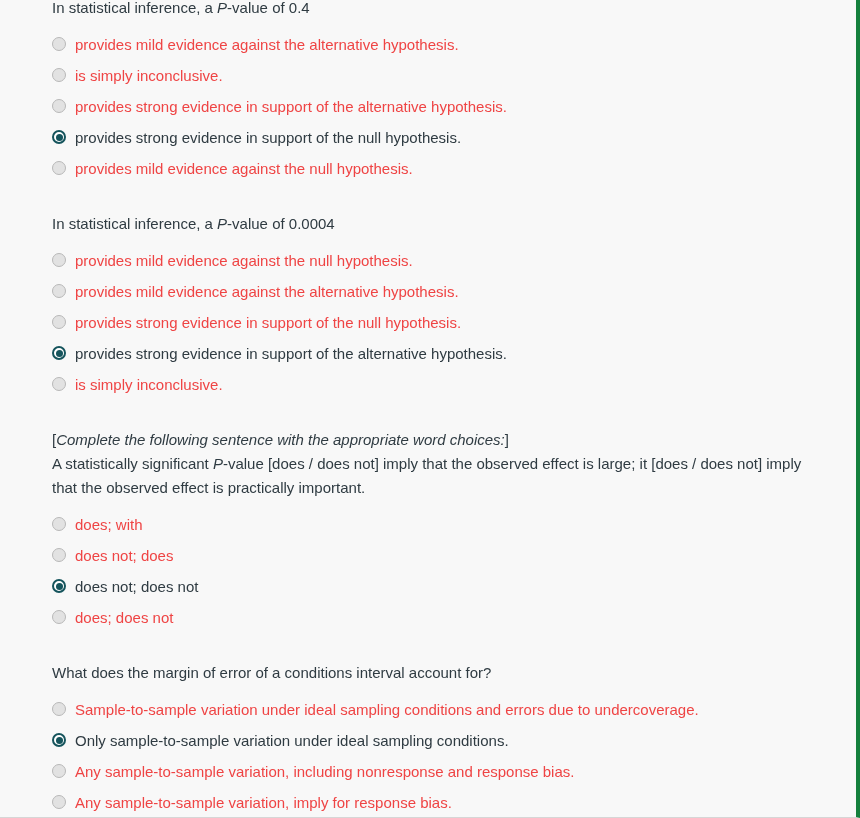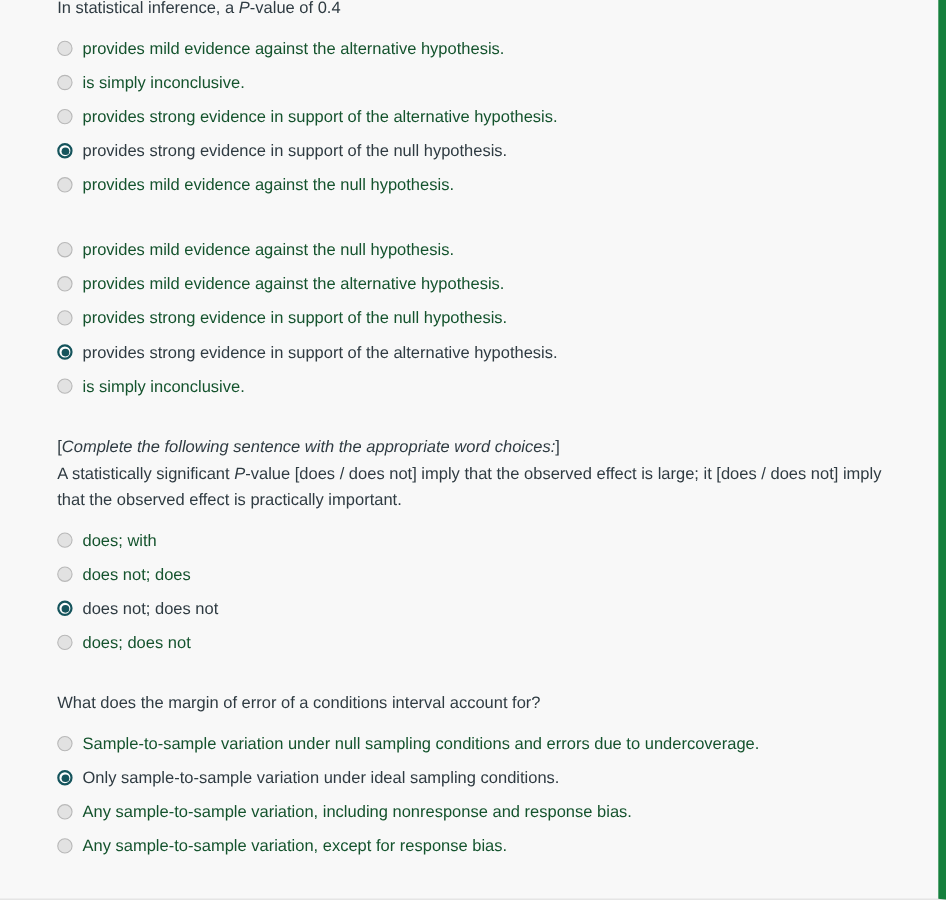--- a/index.html
+++ b/index.html
@@ -15,21 +15,21 @@
     font-family: "Liberation Sans", "DejaVu Sans", sans-serif;
     -webkit-font-smoothing: antialiased;
   }
 
   .page {
     position: relative;
     box-sizing: border-box;
     width: 860px;
     height: 818px;
     background: #f8f8f8;
-    border-right: 7px solid #15803d;
+    border-right: 4px solid #15803d;
     border-bottom: 1px solid #d6d6d6;
     padding: 0 22px 0 52px;
     overflow: hidden;
   }
 
   .quiz-body {
     position: relative;
     margin-top: -4px;
   }
 
@@ -96,21 +96,21 @@
     width: 7px;
     height: 7px;
     margin-left: -3.5px;
     margin-top: -3.5px;
     border-radius: 50%;
     background: #15545c;
   }
 
   .option-label {
     font-size: 15px;
-    color: #14532d;
+    color: #ef4444;
     line-height: 31px;
     white-space: nowrap;
   }
   .option-row.selected .option-label {
     color: #2f3b42;
   }
 </style>
 </head>
 <body>
 
@@ -137,20 +137,21 @@
           <span class="option-label">provides strong evidence in support of the null hypothesis.</span>
         </li>
         <li class="option-row">
           <span class="radio"></span>
           <span class="option-label">provides mild evidence against the null hypothesis.</span>
         </li>
       </ul>
     </div>
 
     <div class="question-block">
+      <p class="question-prompt"><span>In statistical inference, a </span><span class="var">P</span><span>-value of 0.0004</span></p>
       <ul class="options">
         <li class="option-row">
           <span class="radio"></span>
           <span class="option-label">provides mild evidence against the null hypothesis.</span>
         </li>
         <li class="option-row">
           <span class="radio"></span>
           <span class="option-label">provides mild evidence against the alternative hypothesis.</span>
         </li>
         <li class="option-row">
@@ -188,31 +189,31 @@
           <span class="option-label">does; does not</span>
         </li>
       </ul>
     </div>
 
     <div class="question-block">
       <p class="question-prompt"><span>What does the margin of error of a conditions interval account for?</span></p>
       <ul class="options">
         <li class="option-row">
           <span class="radio"></span>
-          <span class="option-label">Sample-to-sample variation under null sampling conditions and errors due to undercoverage.</span>
+          <span class="option-label">Sample-to-sample variation under ideal sampling conditions and errors due to undercoverage.</span>
         </li>
         <li class="option-row selected">
           <span class="radio"></span>
           <span class="option-label">Only sample-to-sample variation under ideal sampling conditions.</span>
         </li>
         <li class="option-row">
           <span class="radio"></span>
           <span class="option-label">Any sample-to-sample variation, including nonresponse and response bias.</span>
         </li>
         <li class="option-row">
           <span class="radio"></span>
-          <span class="option-label">Any sample-to-sample variation, except for response bias.</span>
+          <span class="option-label">Any sample-to-sample variation, imply for response bias.</span>
         </li>
       </ul>
     </div>
 
   </div>
 </div>
 
 </body></html>

